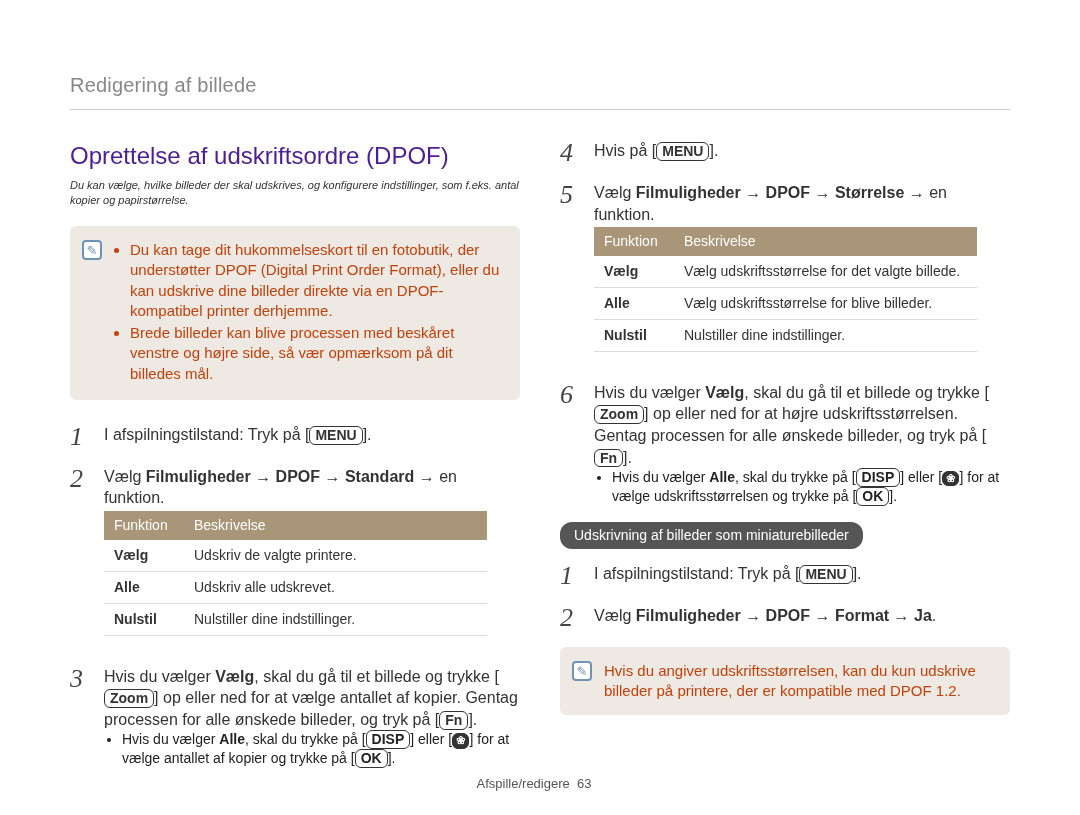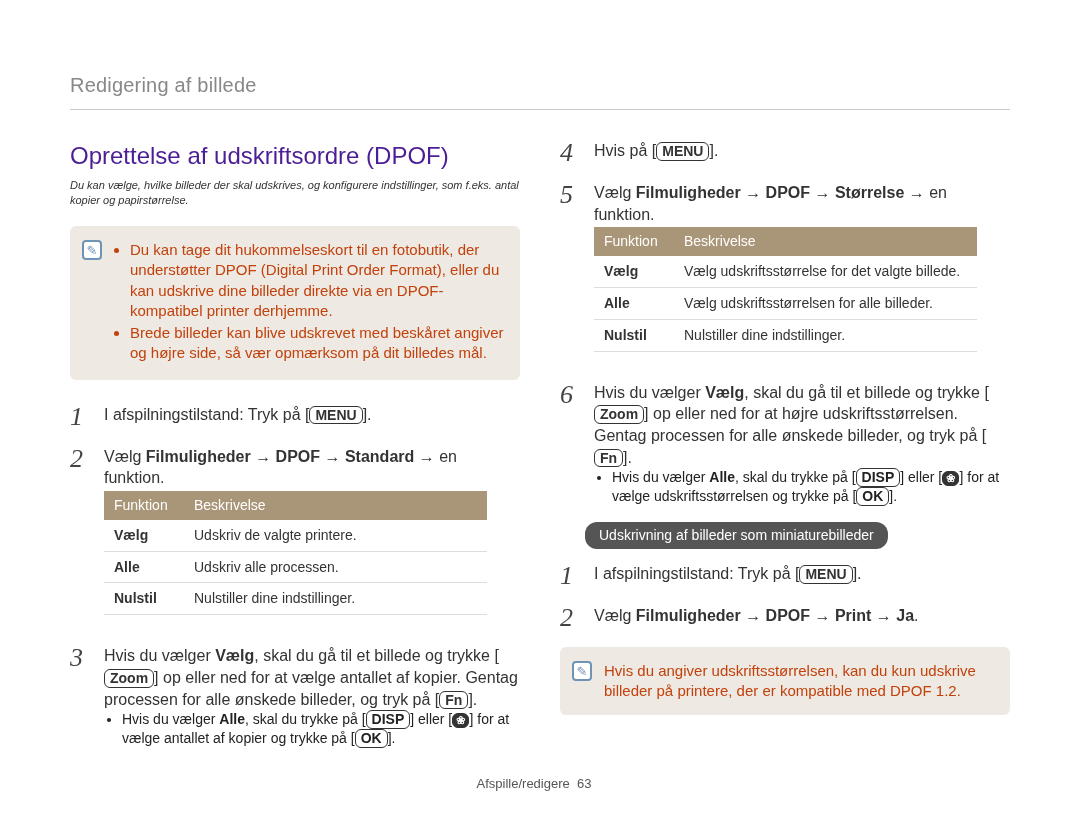--- a/index.html
+++ b/index.html
@@ -125,21 +125,20 @@
     width: 80px;
   }
   .pill {
     display: inline-block;
     background: #555;
     color: #fff;
     border-radius: 12px;
     padding: 4px 14px;
     font-size: 14px;
     margin-bottom: 14px;
-    margin-left: 25px;
   }
   .footer {
     position: absolute;
     bottom: 22px;
     left: 0; right: 12px;
     text-align: center;
     font-size: 13px;
     color: #555;
     margin-top: 32px;
   }
@@ -154,21 +153,21 @@
 
     <div class="col">
       <div class="section-title">Oprettelse af udskriftsordre (DPOF)</div>
       <div class="para">Du kan vælge, hvilke billeder der skal udskrives, og konfigurere indstillinger, som f.eks. antal kopier og papirstørrelse.</div>
 
       <div class="note-box">
         <div class="note-icon">✎</div>
         <div class="note-content">
           <ul>
             <li>Du kan tage dit hukommelseskort til en fotobutik, der understøtter DPOF (Digital Print Order Format), eller du kan udskrive dine billeder direkte via en DPOF-kompatibel printer derhjemme.</li>
-            <li>Brede billeder kan blive udskrevet med beskåret angiver og højre side, så vær opmærksom på dit billedes mål.</li>
+            <li>Brede billeder kan blive processen med beskåret venstre og højre side, så vær opmærksom på dit billedes mål.</li>
           </ul>
         </div>
       </div>
 
       <div class="step-list">
         <div class="step">
           <div class="step-num">1</div>
           <div class="step-body">
             <span>I afspilningstilstand: Tryk på [</span><span class="keycap">MENU</span><span>].</span>
           </div>
@@ -183,21 +182,21 @@
                   <tr>
                     <th>Funktion</th>
                     <th>Beskrivelse</th>
                   </tr>
               <tr>
                     <td>Vælg</td>
                     <td>Udskriv de valgte printere.</td>
                   </tr>
               <tr>
                     <td>Alle</td>
-                    <td>Udskriv alle processen.</td>
+                    <td>Udskriv alle udskrevet.</td>
                   </tr>
               <tr>
                     <td>Nulstil</td>
                     <td>Nulstiller dine indstillinger.</td>
                   </tr>
             </tbody>
               </table>
           </div>
         </div>
 
@@ -233,21 +232,21 @@
                   <tr>
                     <th>Funktion</th>
                     <th>Beskrivelse</th>
                   </tr>
               <tr>
                     <td>Vælg</td>
                     <td>Vælg udskriftsstørrelse for det valgte billede.</td>
                   </tr>
               <tr>
                     <td>Alle</td>
-                    <td>Vælg udskriftsstørrelsen for alle billeder.</td>
+                    <td>Vælg udskriftsstørrelse for blive billeder.</td>
                   </tr>
               <tr>
                     <td>Nulstil</td>
                     <td>Nulstiller dine indstillinger.</td>
                   </tr>
             </tbody>
               </table>
           </div>
         </div>
 
@@ -269,21 +268,21 @@
       <div class="step-list">
         <div class="step">
           <div class="step-num">1</div>
           <div class="step-body">
             <span>I afspilningstilstand: Tryk på [</span><span class="keycap">MENU</span><span>].</span>
           </div>
         </div>
         <div class="step">
           <div class="step-num">2</div>
           <div class="step-body">
-            <span>Vælg </span><b>Filmuligheder</b><span> → </span><b>DPOF</b><span> → </span><b>Print</b><span> → </span><b>Ja</b><span>.</span>
+            <span>Vælg </span><b>Filmuligheder</b><span> → </span><b>DPOF</b><span> → </span><b>Format</b><span> → </span><b>Ja</b><span>.</span>
           </div>
         </div>
       </div>
 
       <div class="note-box">
         <div class="note-icon">✎</div>
         <div class="note-content">Hvis du angiver udskriftsstørrelsen, kan du kun udskrive billeder på printere, der er kompatible med DPOF 1.2.</div>
       </div>
     </div>
   </div>

